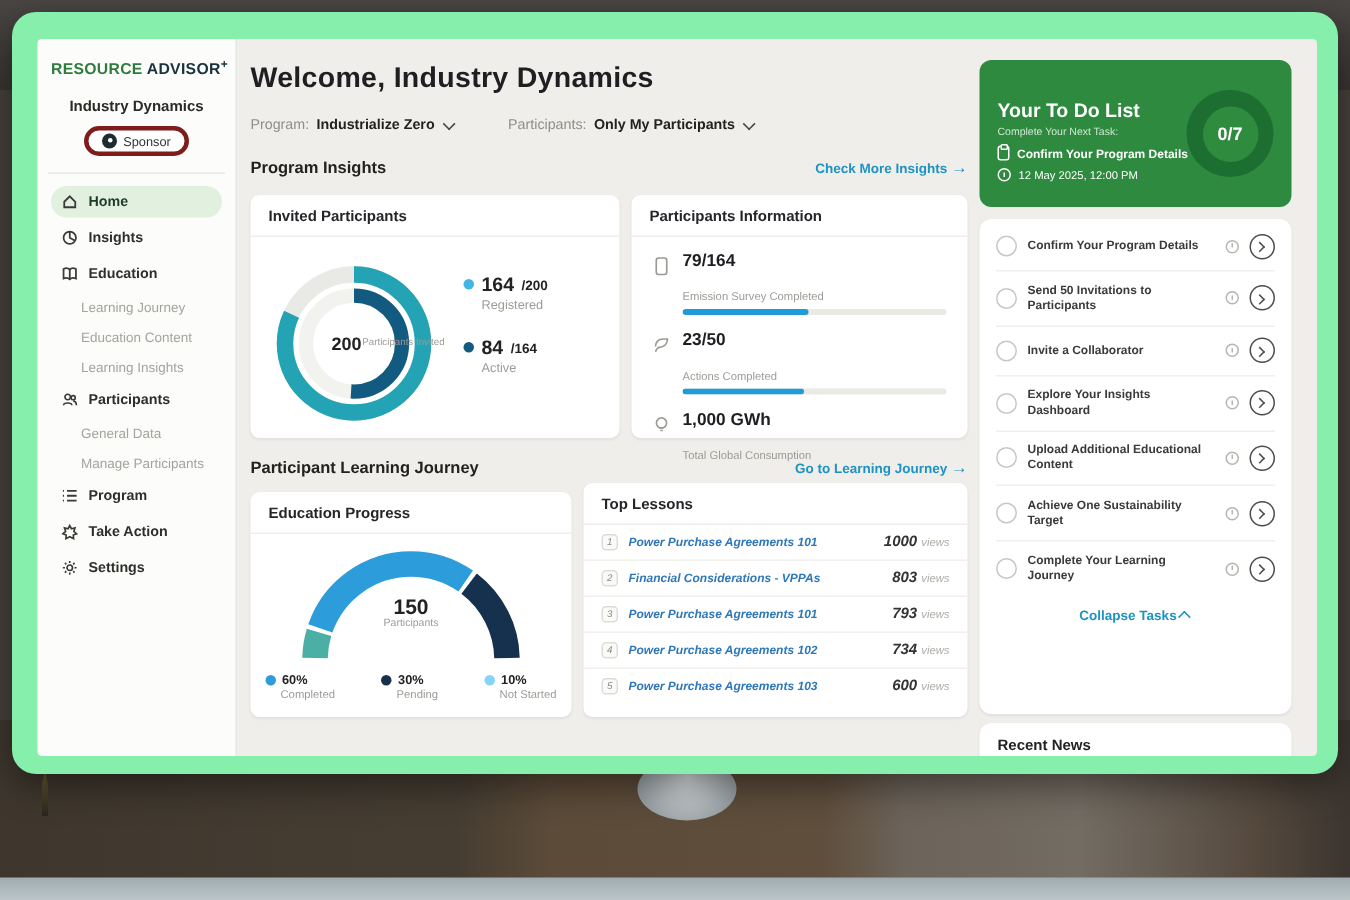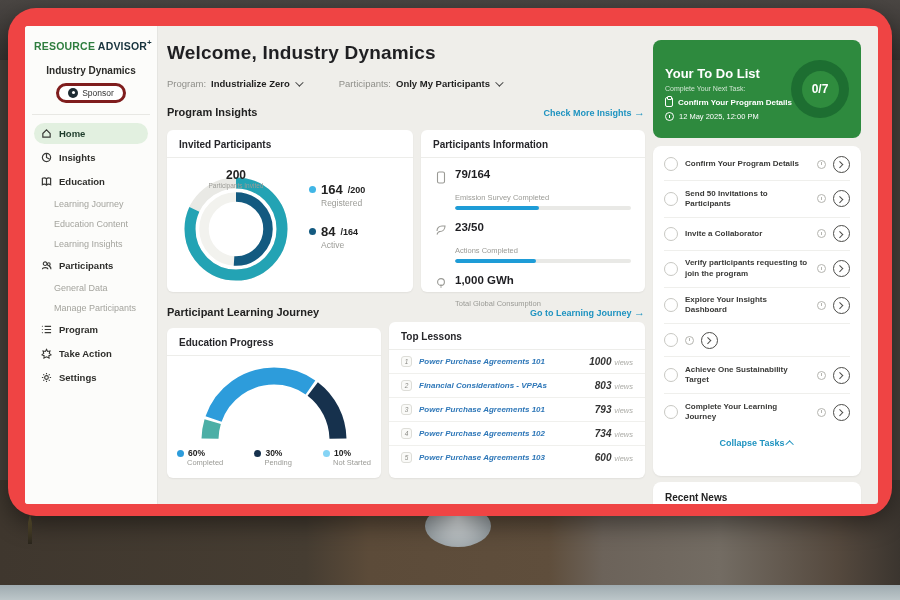--- a/index.html
+++ b/index.html
@@ -13,21 +13,21 @@
     background:linear-gradient(90deg,#3f372e 0%,#463d32 34%,#5c4b39 41%,#5f4e3c 61%,#6c635a 67%,#736c63 80%,#55493e 93%,#3b352f 100%); }
   .bg-strip { position:absolute; left:0; top:585px; width:900px; height:15px;
     background:linear-gradient(180deg,#9fabb0,#bcc6c9); }
   .stand { position:absolute; left:425px; top:505px; width:66px; height:42px; border-radius:50%;
     background:radial-gradient(circle at 50% 30%,#e3e7e8,#9aa2a6 75%); }
   .pencil { position:absolute; left:28px; top:514px; width:4px; height:30px;
     background:linear-gradient(180deg,#6b5e35,#2a251c); clip-path:polygon(50% 0,100% 30%,100% 100%,0 100%,0 30%); }
 
   
   .monitor { position:absolute; left:8px; top:8px; width:884px; height:508px;
-    background:#ef4444; border-radius:28px; box-shadow:0 8px 24px rgba(0,0,0,.45); }
+    background:#86efac; border-radius:16px; box-shadow:0 8px 24px rgba(0,0,0,.45); }
   .screen { position:absolute; left:17px; top:18px; width:853px; height:478px;
     background:#efeeea; border-radius:3px; overflow:hidden; }
 
   
   .sidebar { position:absolute; left:0; top:0; width:133px; height:100%;
     background:#fcfcfa; border-right:1px solid #e5e5e1; padding:12px 9px; }
   .logo { font-size:10.5px; font-weight:bold; letter-spacing:.2px; white-space:nowrap; }
   .logo .g { color:#2e7d3e; } .logo .d { color:#17333d; } .logo .plus { color:#17333d; font-size:8px; vertical-align:super; }
   .org { text-align:center; font-size:10px; font-weight:bold; color:#2b2b28; margin-top:13px; }
   .badge { display:flex; align-items:center; justify-content:center; gap:4px; width:70px; margin:7px auto 0;
@@ -56,21 +56,21 @@
   .sec-title { font-size:11px; font-weight:bold; color:#222; }
   .sec-link { font-size:9px; font-weight:bold; color:#1e93c0; cursor:pointer; }
   .sec-link .arr { font-size:11px; }
 
   .card { position:absolute; background:#fff; border-radius:6px; box-shadow:0 1px 2px rgba(0,0,0,.06); }
   .card-h { padding:9px 12px 7px; font-size:10px; font-weight:bold; color:#26262a; border-bottom:1px solid #ededea; }
 
   .card-a { left:0; top:104px; width:246px; height:162px; }
   .donut-wrap { position:absolute; left:8px; top:38px; width:122px; height:122px; }
   .donut-center { position:absolute; left:0; top:0; width:122px; height:122px;
-    display:flex; flex-direction:column; align-items:center; justify-content:flex-start; text-align:center; }
+    display:flex; flex-direction:row; align-items:center; justify-content:flex-end; text-align:center; }
   .donut-center .v { font-size:12px; font-weight:bold; color:#222; }
   .donut-center .l { font-size:6.5px; color:#9b9b96; width:56px; line-height:1.3; }
   .legend-a { position:absolute; left:142px; top:52px; }
   .leg-item { margin-bottom:16px; }
   .leg-line { display:flex; align-items:center; gap:5px; }
   .leg-dot { width:7px; height:7px; border-radius:50%; }
   .leg-val { font-size:13px; font-weight:bold; color:#222; }
   .leg-tot { font-size:9px; font-weight:bold; color:#222; }
   .leg-lab { font-size:8.5px; color:#9b9b96; margin-left:12px; margin-top:1px; }
 
@@ -337,20 +337,24 @@
     </div>
 
     <div class="card card-c">
       <div class="card-h">Education Progress</div>
       <div class="gauge-wrap">
         <svg width="158" height="84" viewBox="0 0 158 84">
           <path d="M 15 80 A 64 64 0 0 1 143 80" fill="none" stroke-width="17" pathLength="100" stroke-linecap="butt" stroke="#4cafa6" stroke-dasharray="8.6 91.4" stroke-dashoffset="-0.7"></path>
           <path d="M 15 80 A 64 64 0 0 1 143 80" fill="none" stroke-width="17" pathLength="100" stroke-linecap="butt" stroke="#2d9cdb" stroke-dasharray="58.6 41.4" stroke-dashoffset="-10.7"></path>
           <path d="M 15 80 A 64 64 0 0 1 143 80" fill="none" stroke-width="17" pathLength="100" stroke-linecap="butt" stroke="#16314d" stroke-dasharray="28.6 71.4" stroke-dashoffset="-70.7"></path>
         </svg>
+        <div class="gauge-center">
+          <div class="v">150</div>
+          <div class="l">Participants</div>
+        </div>
       </div>
       <div class="legend-c">
         <div class="leg-c">
           <div class="top">
                 <span class="leg-dot" style="background: rgb(45, 156, 219);"></span>
                 <span>60%</span>
               </div>
           <div class="sub">Completed</div>
         </div>
         <div class="leg-c">
@@ -439,36 +443,29 @@
       <div class="task">
         <span class="cb"></span>
         <span class="t-lab">Invite a Collaborator</span>
         <span class="mini-clock"></span>
         <span class="go">
               <i></i>
             </span>
       </div>
       <div class="task">
         <span class="cb"></span>
-        <span class="t-lab">Verify participants requesting to join the program</span>
-        <span class="mini-clock"></span>
-        <span class="go">
-              <i></i>
-            </span>
-      </div>
-      <div class="task">
-        <span class="cb"></span>
         <span class="t-lab">Explore Your Insights Dashboard</span>
         <span class="mini-clock"></span>
         <span class="go">
               <i></i>
             </span>
       </div>
       <div class="task">
         <span class="cb"></span>
+        <span class="t-lab">Upload Additional Educational Content</span>
         <span class="mini-clock"></span>
         <span class="go">
               <i></i>
             </span>
       </div>
       <div class="task">
         <span class="cb"></span>
         <span class="t-lab">Achieve One Sustainability Target</span>
         <span class="mini-clock"></span>
         <span class="go">

